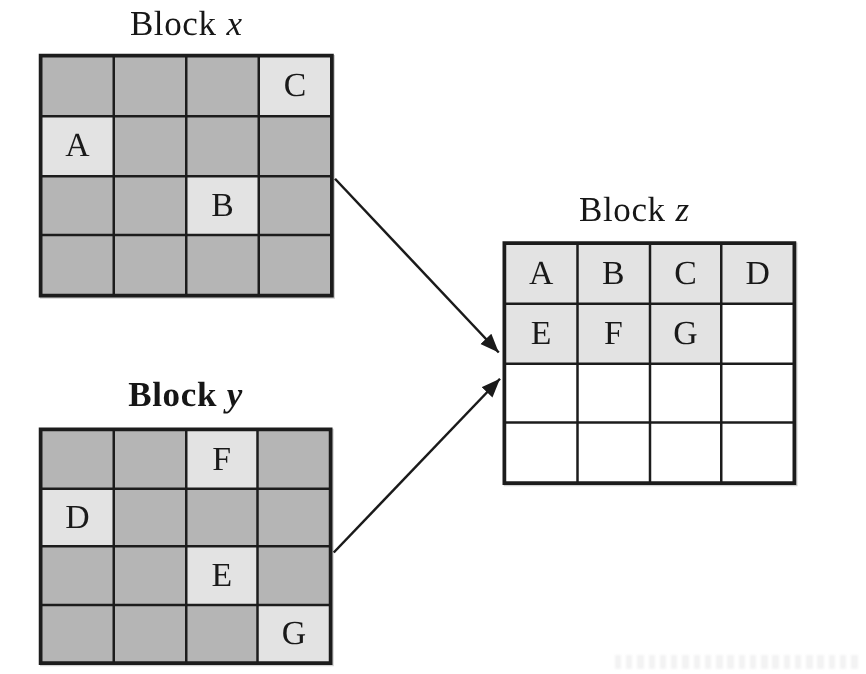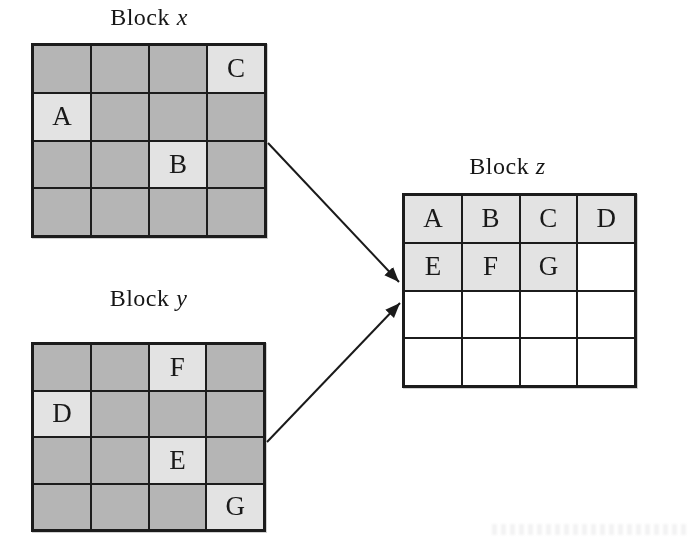--- a/index.html
+++ b/index.html
@@ -6,21 +6,21 @@
   body {
     width: 693px; height: 539px;
     background: #ffffff;
     position: relative;
     overflow: hidden;
     font-family: "Liberation Serif", "DejaVu Serif", serif;
   }
   .block-title {
     position: absolute;
     text-align: center;
-    font-size: 24px;
+    font-size: 28px;
     color: var(--title-text, #161616);
     letter-spacing: 0.5px;
     white-space: nowrap;
   }
   .block-title .var { font-style: italic; margin-left: 0.28em; }
   .grid {
     position: absolute;
     display: grid;
     grid-template-columns: repeat(4, 1fr);
     grid-template-rows: repeat(4, 1fr);
@@ -40,21 +40,21 @@
   }
   .cell.dark  { background: var(--cell-dark, #b5b5b5); }
   .cell.light { background: var(--cell-light, #e3e3e3); }
   .cell.empty { background: var(--cell-empty, #ffffff); }
 
   #grid-x { left: 31px;  top: 43px;  width: 236px; height: 195px; }
   #grid-y { left: 31px;  top: 342px; width: 235px; height: 190px; }
   #grid-z { left: 402px; top: 193px; width: 235px; height: 195px; }
 
   #title-x { left: 31px;  top: 4px;   width: 236px; }
-  #title-y { left: 31px;  top: 285px; width: 235px; }
+  #title-y { left: 31px;  top: 301px; width: 235px; font-weight: bold; }
   #title-z { left: 390px; top: 153px; width: 235px; }
 
   #arrow-layer {
     position: absolute;
     left: 0; top: 0;
     pointer-events: none;
   }
   .watermark-smudge {
     position: absolute;
     left: 492px; top: 524px;

